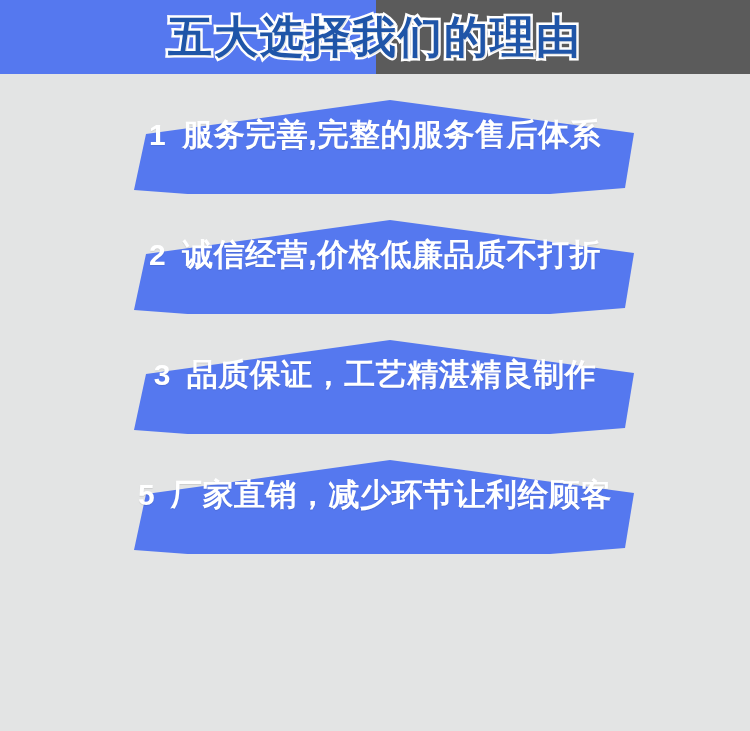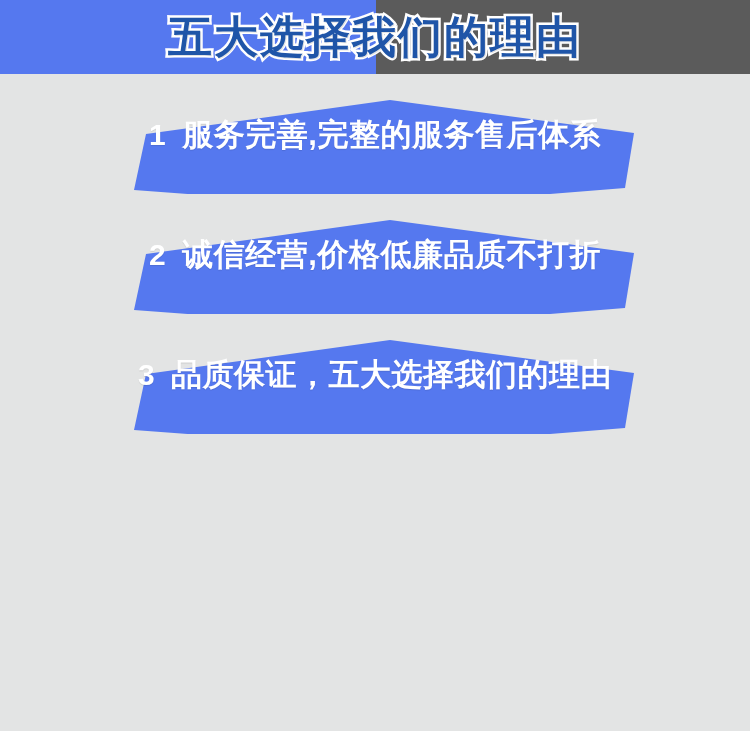--- a/index.html
+++ b/index.html
@@ -137,20 +137,30 @@
       </span>
     </div>
   </div>
 
   <div class="banner">
     <svg class="banner-shape" viewBox="0 0 750 120" preserveAspectRatio="none">
       <polygon points="134,116 146,60 390,26 634,59 625,114 375,134" fill="#5578ef"></polygon>
     </svg>
     <div class="banner-label">
       <span class="banner-text">
-        <span class="banner-num banner-gap">3</span><span>品质保证，五大选择我们的理由</span>
+        <span class="banner-num banner-gap">3</span><span>品质保证，工艺精湛精良制作</span>
       </span>
     </div>
   </div>
 
 
+  <div class="banner">
+    <svg class="banner-shape" viewBox="0 0 750 120" preserveAspectRatio="none">
+      <polygon points="134,116 146,60 390,26 634,59 625,114 375,134" fill="#5578ef"></polygon>
+    </svg>
+    <div class="banner-label">
+      <span class="banner-text">
+        <span class="banner-num banner-gap">5</span><span>厂家直销，减少环节让利给顾客</span>
+      </span>
+    </div>
+  </div>
 
 </div>
 
 </body></html>

